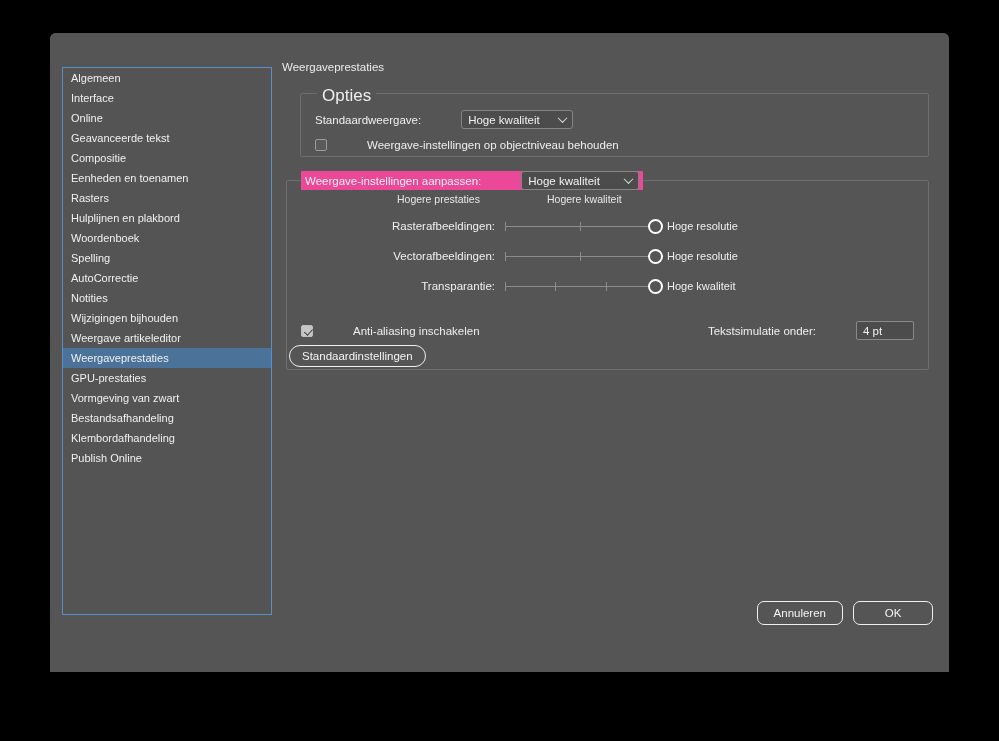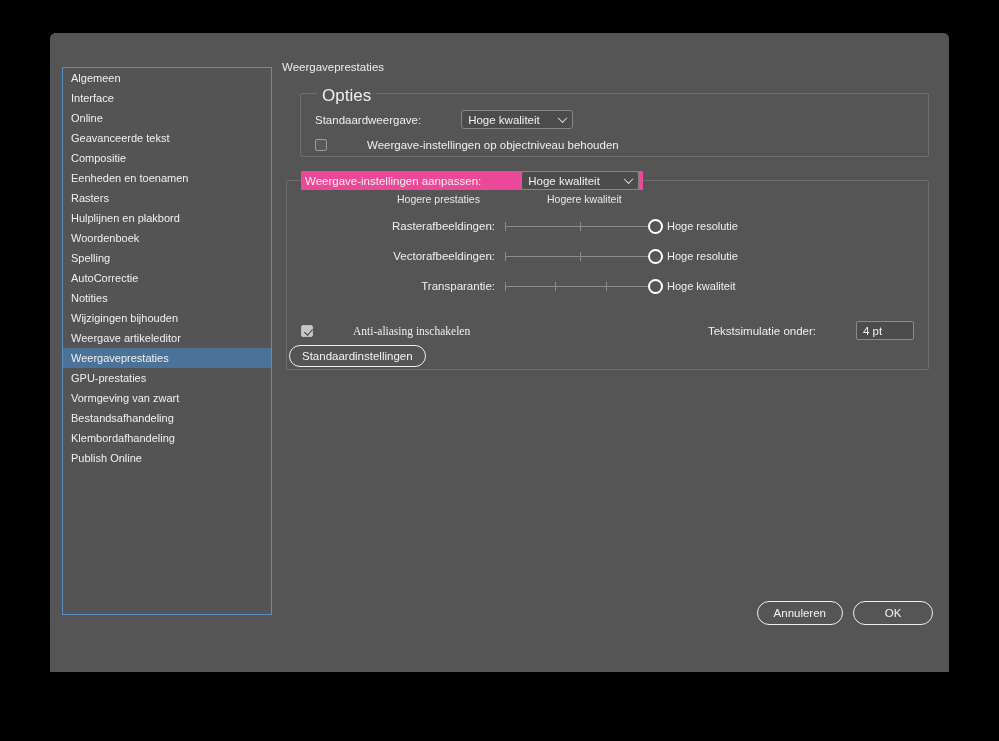--- a/index.html
+++ b/index.html
@@ -155,21 +155,21 @@
     display: flex; align-items: center;
     padding-left: 6px;
   }
 
   
   .pill {
     height: 24px;
     min-width: 80px;
     padding: 0 16px;
     border: 1px solid #efefef;
-    border-radius: 12px;
+    border-radius: 7px;
     background: transparent;
     color: #f4f4f4;
     font-size: 11.5px;
     font-family: "Liberation Sans", sans-serif;
     display: inline-flex; align-items: center; justify-content: center;
     cursor: default;
   }
   #defaults-button { height: 22px; border-radius: 11px; padding: 0 12px; min-width: 0; }
 
   
@@ -391,21 +391,21 @@
                   <div class="knob" style="left: 100%;"></div>
                 </div>
                 <div class="slider-value">Hoge kwaliteit</div>
               </div>
             </div>
         </div>
 
         <div id="aa-row">
           <div class="row">
             <span class="cb checked" id="aa-cb"></span>
-            <span class="lbl" style="margin-left:8px;font-family:Liberation Serif, serif;">Anti-aliasing inschakelen</span>
+            <span class="lbl" style="margin-left:8px;">Anti-aliasing inschakelen</span>
           </div>
           <div class="row">
             <span class="lbl">Tekstsimulatie onder:</span>
             <span class="textfield" style="margin-left:8px;">4 pt</span>
           </div>
         </div>
 
         <div id="defaults-row">
           <button class="pill" id="defaults-button">Standaardinstellingen</button>
         </div>

